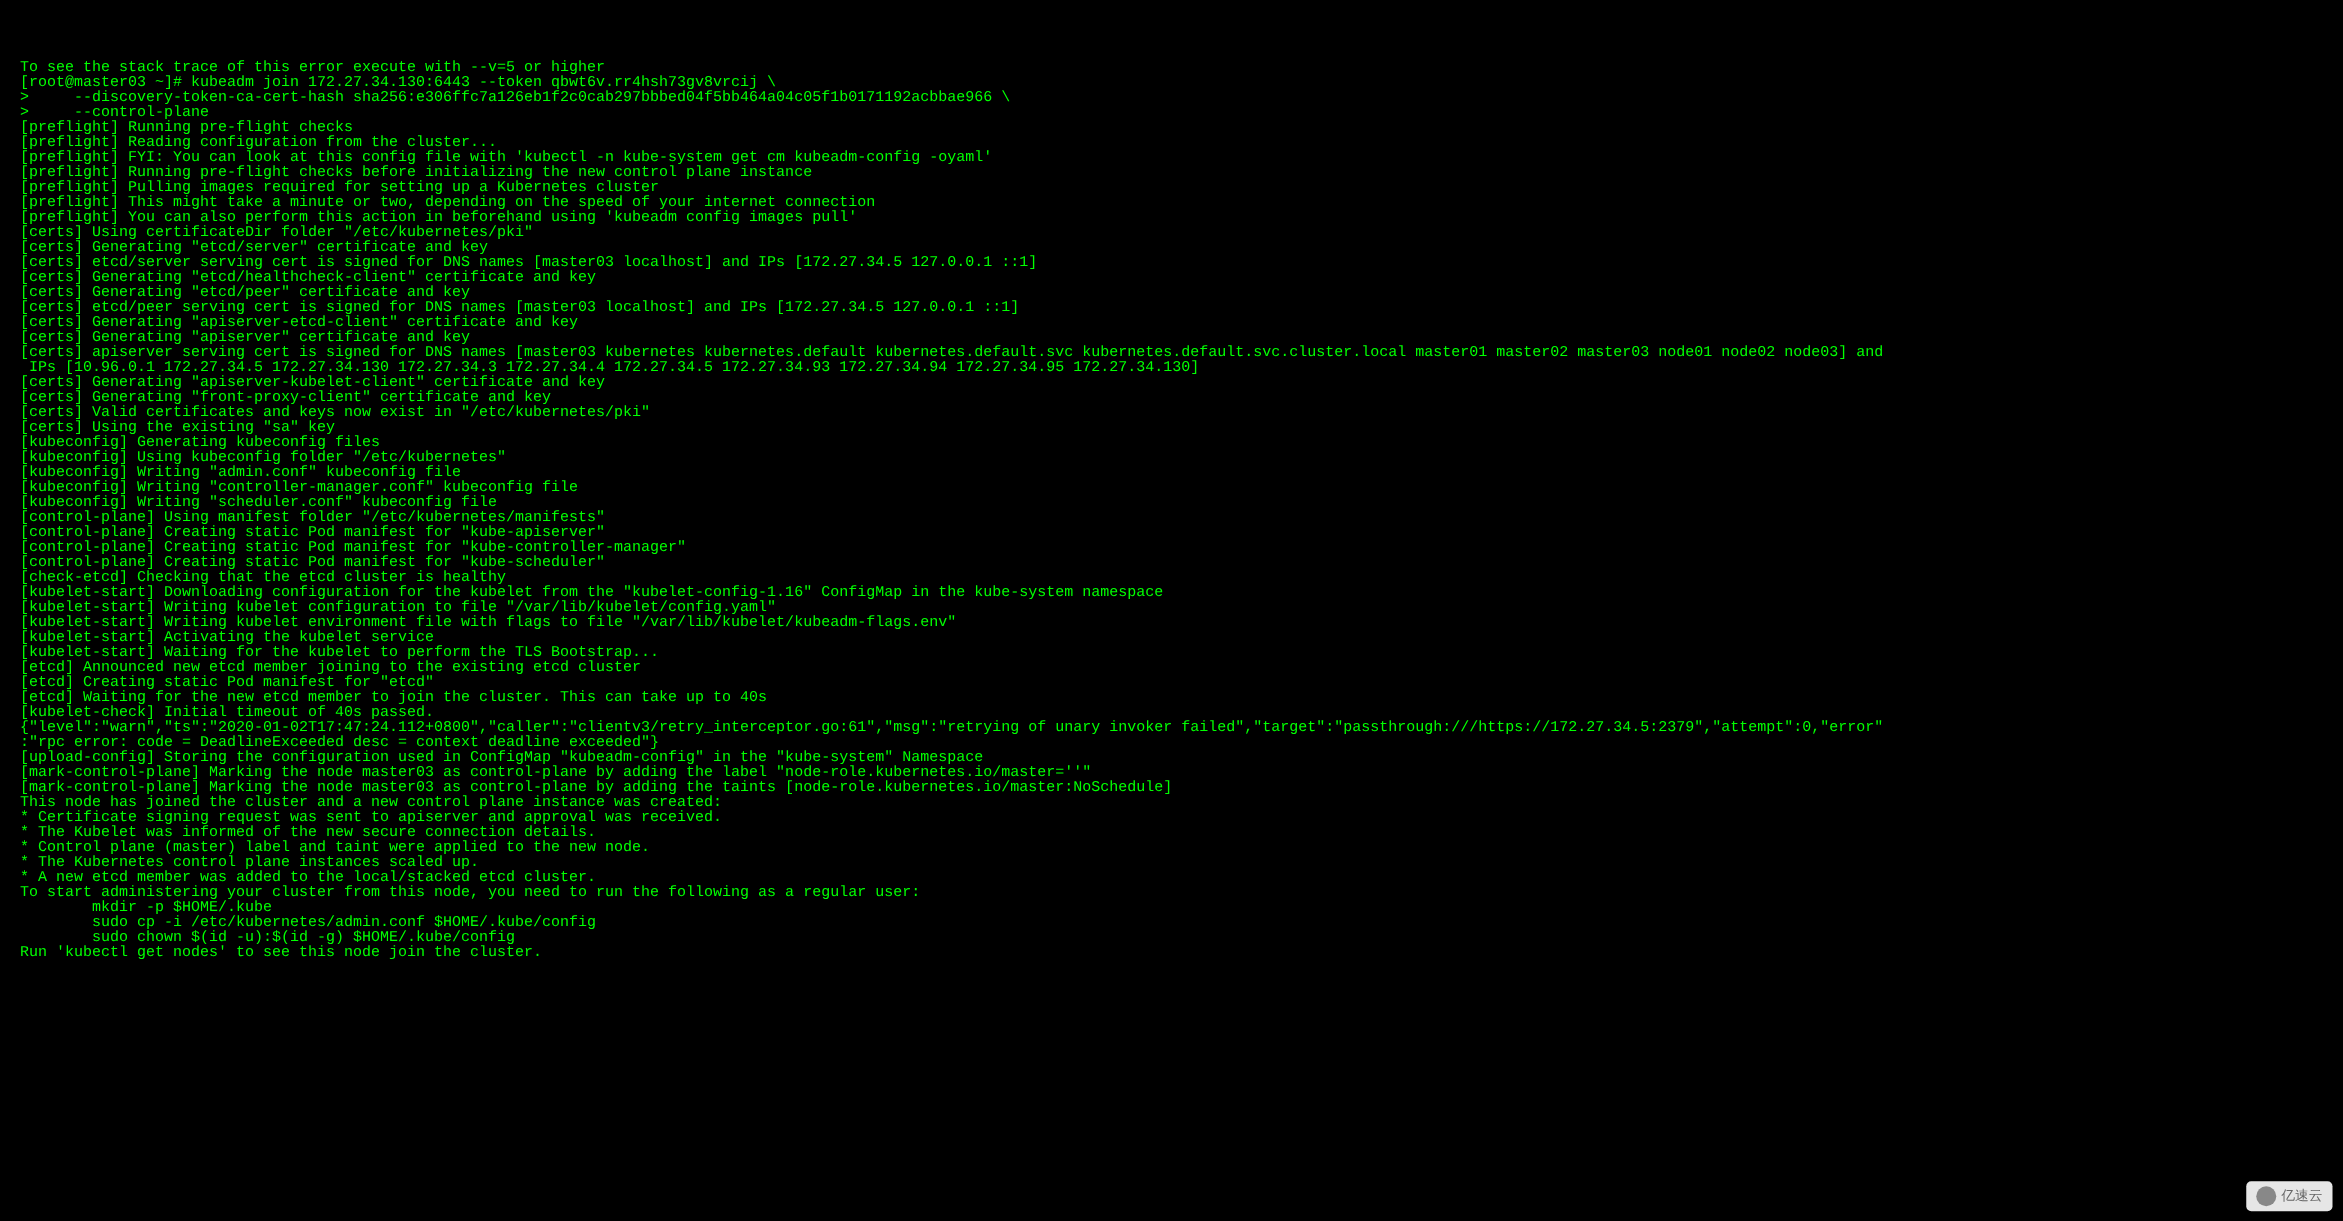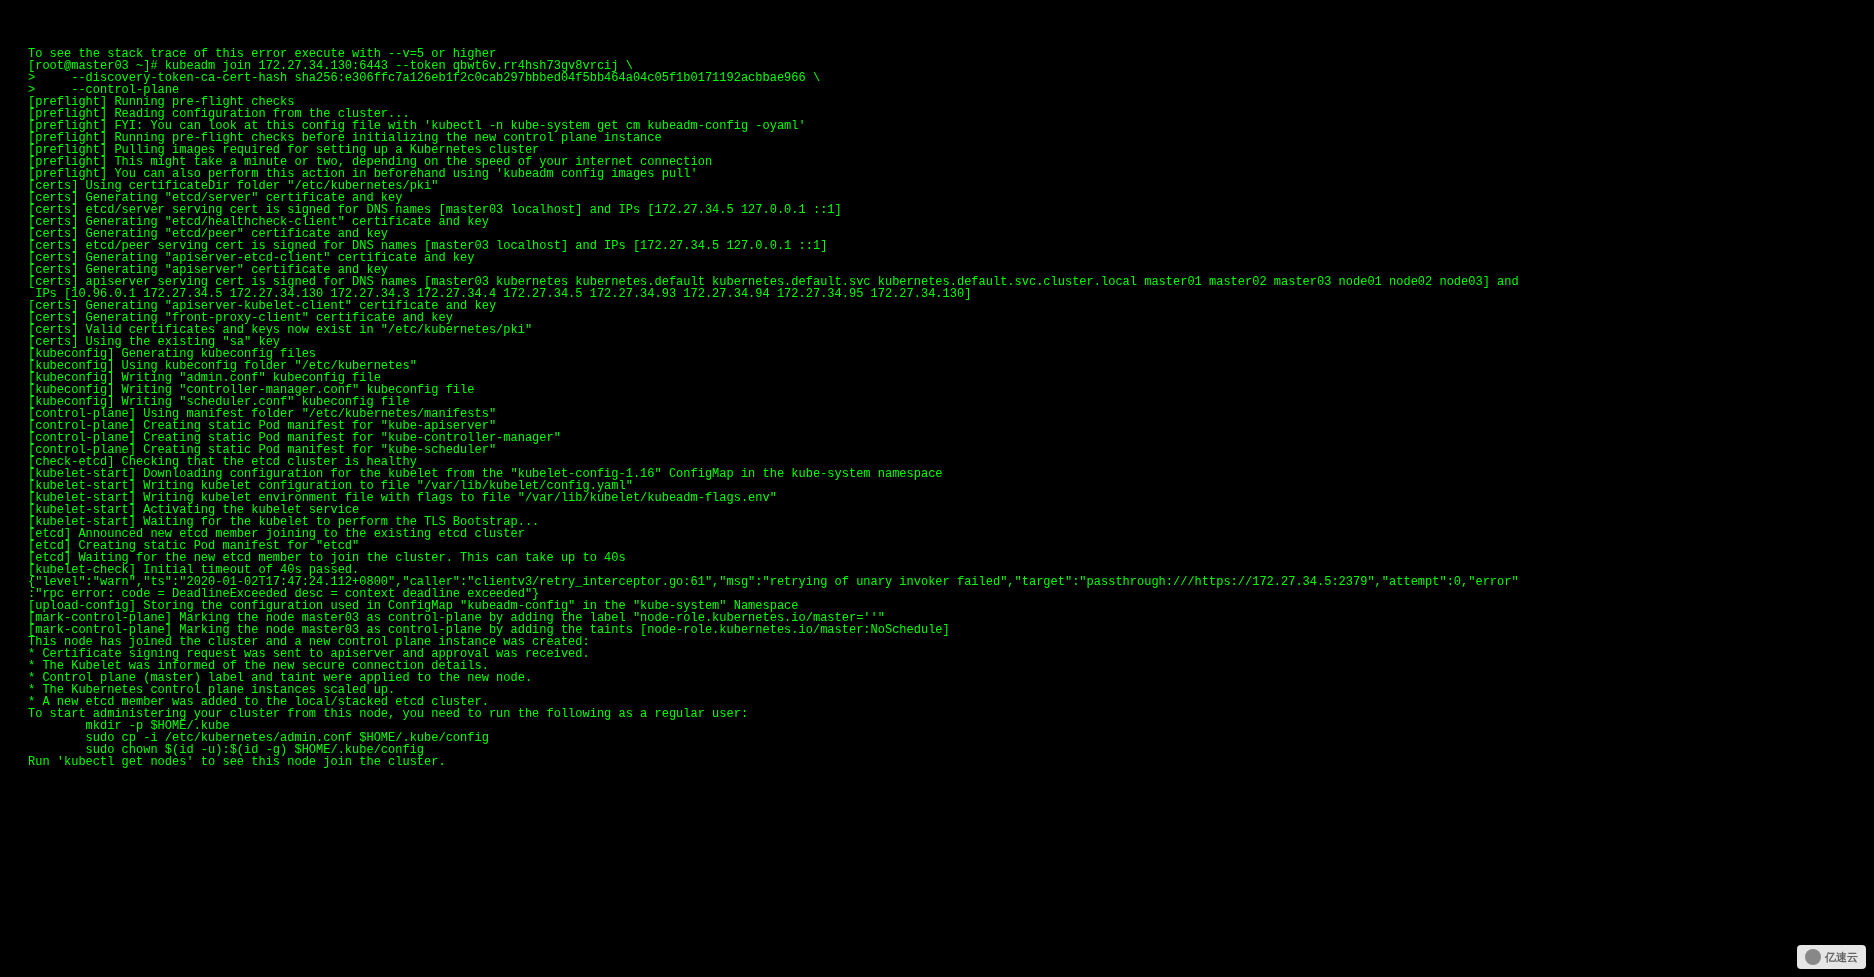--- a/index.html
+++ b/index.html
@@ -31,32 +31,30 @@
       right: 8px;
       background: rgba(255,255,255,0.9);
       padding: 4px 8px;
       border-radius: 4px;
       color: #666;
       font-size: 11px;
       font-family: sans-serif;
       display: flex;
       align-items: center;
       gap: 4px;
-      font-weight: bold;
     }
     .watermark-icon {
       width: 16px;
       height: 16px;
       background: #888;
       border-radius: 50%;
       display: inline-block;
     }
     #terminal-output {
       padding: 0 16px;
-      margin-left: 12px;
     }
   </style>
 </head>
 <body>
 
 
 
 <div id="terminal-output"><span class="terminal-line">To see the stack trace of this error execute with --v=5 or higher</span><span class="terminal-line">[root@master03 ~]# kubeadm join 172.27.34.130:6443 --token qbwt6v.rr4hsh73gv8vrcij \</span><span class="terminal-line">&gt;     --discovery-token-ca-cert-hash sha256:e306ffc7a126eb1f2c0cab297bbbed04f5bb464a04c05f1b0171192acbbae966 \</span><span class="terminal-line">&gt;     --control-plane</span><span class="terminal-line">[preflight] Running pre-flight checks</span><span class="terminal-line">[preflight] Reading configuration from the cluster...</span><span class="terminal-line">[preflight] FYI: You can look at this config file with 'kubectl -n kube-system get cm kubeadm-config -oyaml'</span><span class="terminal-line">[preflight] Running pre-flight checks before initializing the new control plane instance</span><span class="terminal-line">[preflight] Pulling images required for setting up a Kubernetes cluster</span><span class="terminal-line">[preflight] This might take a minute or two, depending on the speed of your internet connection</span><span class="terminal-line">[preflight] You can also perform this action in beforehand using 'kubeadm config images pull'</span><span class="terminal-line">[certs] Using certificateDir folder "/etc/kubernetes/pki"</span><span class="terminal-line">[certs] Generating "etcd/server" certificate and key</span><span class="terminal-line">[certs] etcd/server serving cert is signed for DNS names [master03 localhost] and IPs [172.27.34.5 127.0.0.1 ::1]</span><span class="terminal-line">[certs] Generating "etcd/healthcheck-client" certificate and key</span><span class="terminal-line">[certs] Generating "etcd/peer" certificate and key</span><span class="terminal-line">[certs] etcd/peer serving cert is signed for DNS names [master03 localhost] and IPs [172.27.34.5 127.0.0.1 ::1]</span><span class="terminal-line">[certs] Generating "apiserver-etcd-client" certificate and key</span><span class="terminal-line">[certs] Generating "apiserver" certificate and key</span><span class="terminal-line">[certs] apiserver serving cert is signed for DNS names [master03 kubernetes kubernetes.default kubernetes.default.svc kubernetes.default.svc.cluster.local master01 master02 master03 node01 node02 node03] and</span><span class="terminal-line"> IPs [10.96.0.1 172.27.34.5 172.27.34.130 172.27.34.3 172.27.34.4 172.27.34.5 172.27.34.93 172.27.34.94 172.27.34.95 172.27.34.130]</span><span class="terminal-line">[certs] Generating "apiserver-kubelet-client" certificate and key</span><span class="terminal-line">[certs] Generating "front-proxy-client" certificate and key</span><span class="terminal-line">[certs] Valid certificates and keys now exist in "/etc/kubernetes/pki"</span><span class="terminal-line">[certs] Using the existing "sa" key</span><span class="terminal-line">[kubeconfig] Generating kubeconfig files</span><span class="terminal-line">[kubeconfig] Using kubeconfig folder "/etc/kubernetes"</span><span class="terminal-line">[kubeconfig] Writing "admin.conf" kubeconfig file</span><span class="terminal-line">[kubeconfig] Writing "controller-manager.conf" kubeconfig file</span><span class="terminal-line">[kubeconfig] Writing "scheduler.conf" kubeconfig file</span><span class="terminal-line">[control-plane] Using manifest folder "/etc/kubernetes/manifests"</span><span class="terminal-line">[control-plane] Creating static Pod manifest for "kube-apiserver"</span><span class="terminal-line">[control-plane] Creating static Pod manifest for "kube-controller-manager"</span><span class="terminal-line">[control-plane] Creating static Pod manifest for "kube-scheduler"</span><span class="terminal-line">[check-etcd] Checking that the etcd cluster is healthy</span><span class="terminal-line">[kubelet-start] Downloading configuration for the kubelet from the "kubelet-config-1.16" ConfigMap in the kube-system namespace</span><span class="terminal-line">[kubelet-start] Writing kubelet configuration to file "/var/lib/kubelet/config.yaml"</span><span class="terminal-line">[kubelet-start] Writing kubelet environment file with flags to file "/var/lib/kubelet/kubeadm-flags.env"</span><span class="terminal-line">[kubelet-start] Activating the kubelet service</span><span class="terminal-line">[kubelet-start] Waiting for the kubelet to perform the TLS Bootstrap...</span><span class="terminal-line">[etcd] Announced new etcd member joining to the existing etcd cluster</span><span class="terminal-line">[etcd] Creating static Pod manifest for "etcd"</span><span class="terminal-line">[etcd] Waiting for the new etcd member to join the cluster. This can take up to 40s</span><span class="terminal-line">[kubelet-check] Initial timeout of 40s passed.</span><span class="terminal-line">{"level":"warn","ts":"2020-01-02T17:47:24.112+0800","caller":"clientv3/retry_interceptor.go:61","msg":"retrying of unary invoker failed","target":"passthrough:///https://172.27.34.5:2379","attempt":0,"error"</span><span class="terminal-line">:"rpc error: code = DeadlineExceeded desc = context deadline exceeded"}</span><span class="terminal-line">[upload-config] Storing the configuration used in ConfigMap "kubeadm-config" in the "kube-system" Namespace</span><span class="terminal-line">[mark-control-plane] Marking the node master03 as control-plane by adding the label "node-role.kubernetes.io/master=''"</span><span class="terminal-line">[mark-control-plane] Marking the node master03 as control-plane by adding the taints [node-role.kubernetes.io/master:NoSchedule]</span><span class="terminal-line"></span><span class="terminal-line">This node has joined the cluster and a new control plane instance was created:</span><span class="terminal-line"></span><span class="terminal-line">* Certificate signing request was sent to apiserver and approval was received.</span><span class="terminal-line">* The Kubelet was informed of the new secure connection details.</span><span class="terminal-line">* Control plane (master) label and taint were applied to the new node.</span><span class="terminal-line">* The Kubernetes control plane instances scaled up.</span><span class="terminal-line">* A new etcd member was added to the local/stacked etcd cluster.</span><span class="terminal-line"></span><span class="terminal-line">To start administering your cluster from this node, you need to run the following as a regular user:</span><span class="terminal-line"></span><span class="terminal-line">        mkdir -p $HOME/.kube</span><span class="terminal-line">        sudo cp -i /etc/kubernetes/admin.conf $HOME/.kube/config</span><span class="terminal-line">        sudo chown $(id -u):$(id -g) $HOME/.kube/config</span><span class="terminal-line"></span><span class="terminal-line">Run 'kubectl get nodes' to see this node join the cluster.</span><span class="terminal-line"></span></div>
 
 <div class="watermark">

